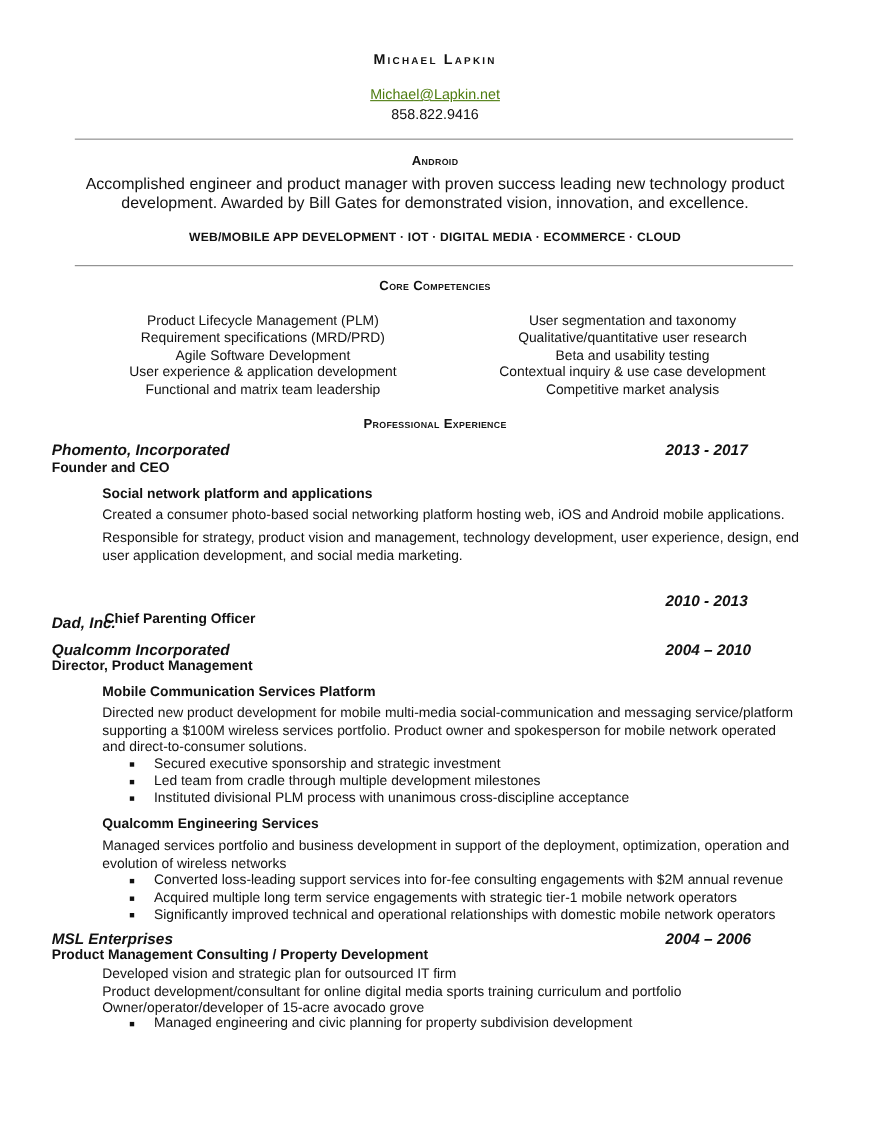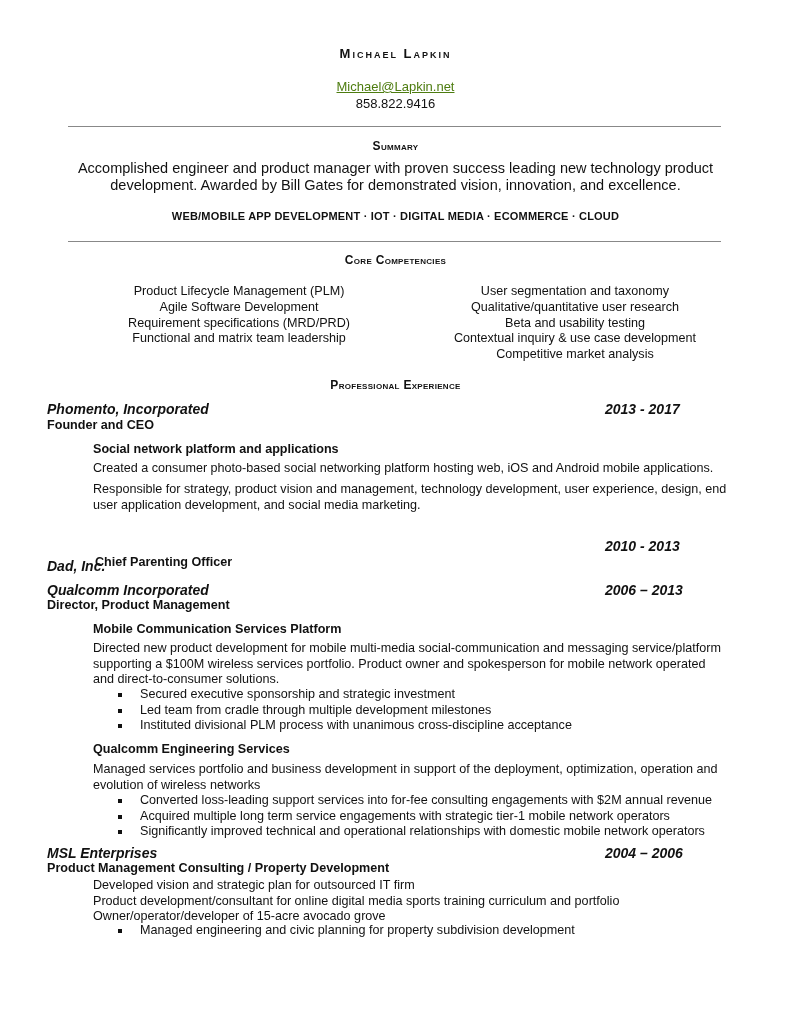--- a/index.html
+++ b/index.html
@@ -41,34 +41,35 @@
 <body>
 
 <div class="abs center name">Michael Lapkin</div>
 <div class="abs center" style="top:77px;">
   <a class="email" style="font-size:13px;color:#4d7c0f;">Michael@Lapkin.net</a>
 </div>
 <div class="abs center phone">858.822.9416</div>
 
 <div class="abs rule" style="top:126px;"></div>
 
-<div class="abs center section-title" style="top:139px;">Summary</div>
+<div class="abs center section-title" style="top:139px;">Android</div>
 <div class="abs center summary-text">
   <div>Accomplished engineer and product manager with proven success leading new technology product</div>
   <div>development.  Awarded by Bill Gates for demonstrated vision, innovation, and excellence.</div>
 </div>
 <div class="abs center keywords">WEB/MOBILE APP DEVELOPMENT · IOT · DIGITAL MEDIA · ECOMMERCE · CLOUD</div>
 
 <div class="abs rule" style="top:241px;"></div>
 
 <div class="abs center section-title" style="top:253px;">Core Competencies</div>
 <div class="abs comp-col comp-left">
   <div>Product Lifecycle Management (PLM)</div>
+  <div>Requirement specifications (MRD/PRD)</div>
   <div>Agile Software Development</div>
-  <div>Requirement specifications (MRD/PRD)</div>
+  <div>User experience &amp; application development</div>
   <div>Functional and matrix team leadership</div>
 </div>
 <div class="abs comp-col comp-right">
   <div>User segmentation and taxonomy</div>
   <div>Qualitative/quantitative user research</div>
   <div>Beta and usability testing</div>
   <div>Contextual inquiry &amp; use case development</div>
   <div>Competitive market analysis</div>
 </div>
 
@@ -82,21 +83,21 @@
 <div class="abs para" style="top:482px;">
   <div>Responsible for strategy, product vision and management, technology development, user experience, design, end</div>
   <div>user application development, and social media marketing.</div>
 </div>
 
 <div class="abs company" style="top:538px;margin-top:20px;">Dad, Inc.</div>
 <div class="abs years" style="top:538px;">2010 - 2013</div>
 <div class="abs role" style="top:555px;margin-left:48px;">Chief Parenting Officer</div>
 
 <div class="abs company" style="top:582px;">Qualcomm Incorporated</div>
-<div class="abs years" style="top:582px;">2006 – 2013</div>
+<div class="abs years" style="top:582px;">2004 – 2010</div>
 <div class="abs role" style="top:598px;">Director, Product Management</div>
 
 <div class="abs proj" style="top:622px;">Mobile Communication Services Platform</div>
 <div class="abs para" style="top:641px;">
   <div>Directed new product development for mobile multi-media social-communication and messaging service/platform</div>
   <div>supporting a $100M wireless services portfolio.  Product owner and spokesperson for mobile network operated</div>
   <div>and direct-to-consumer solutions.</div>
 </div>
 <ul class="abs bullets" style="top:687px;">
   <li><span class="sq"></span><span>Secured executive sponsorship and strategic investment</span></li>

